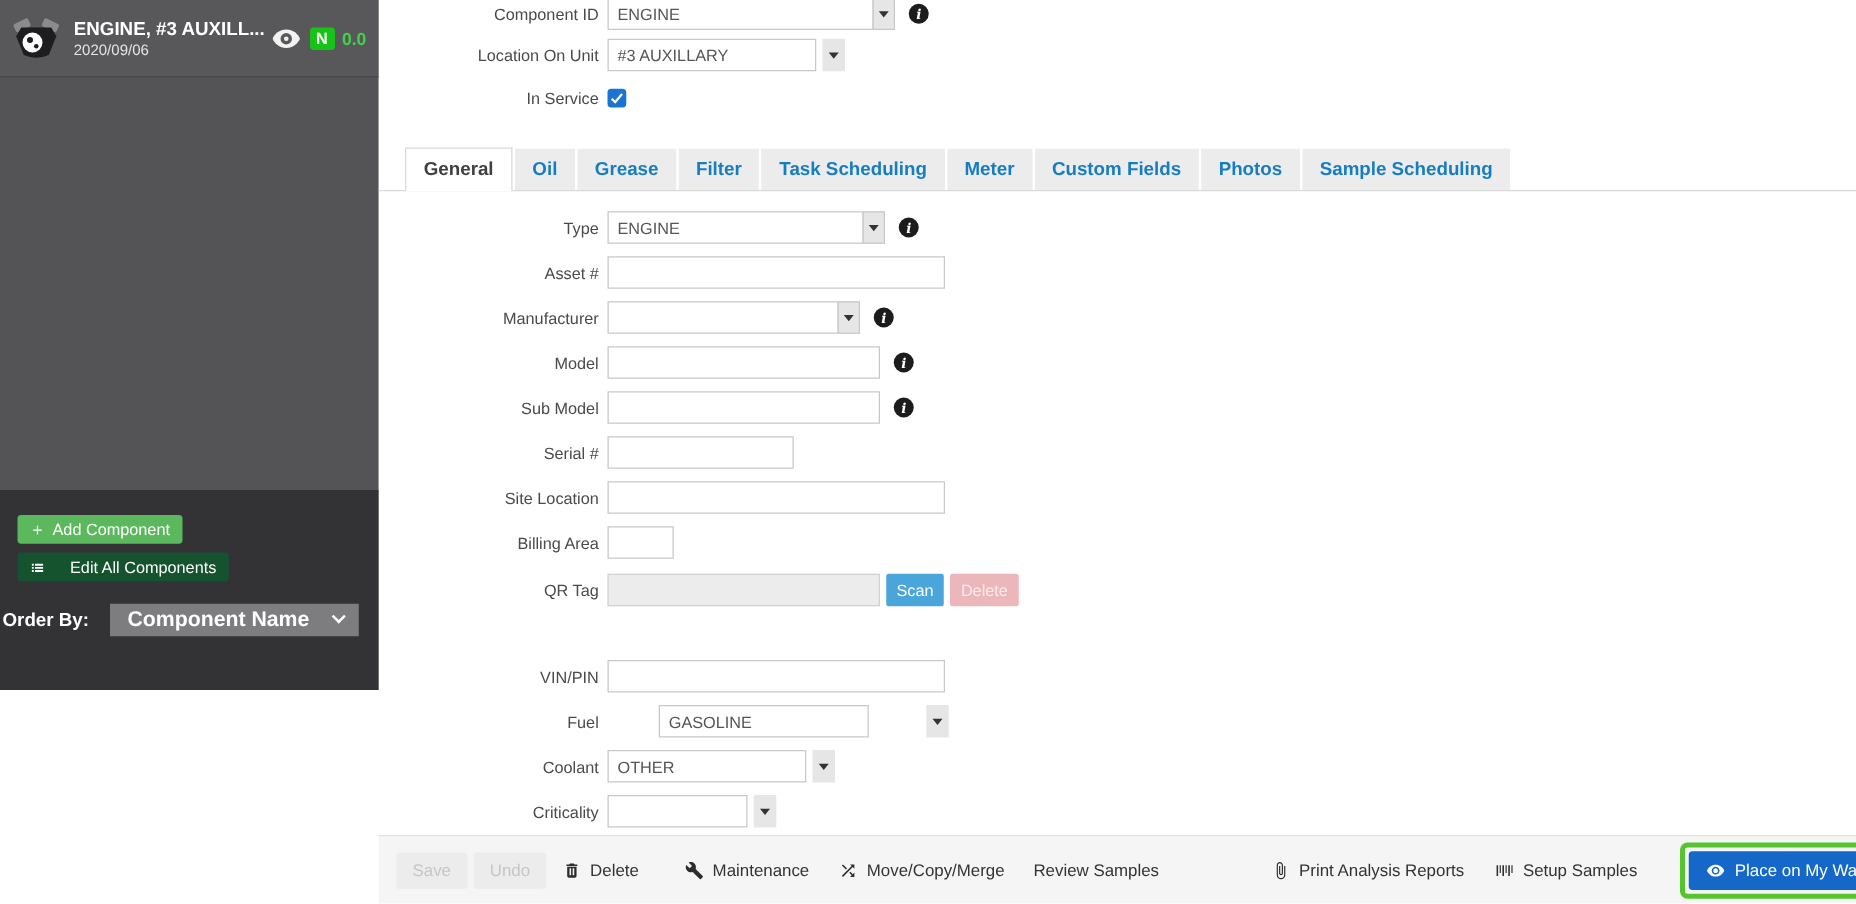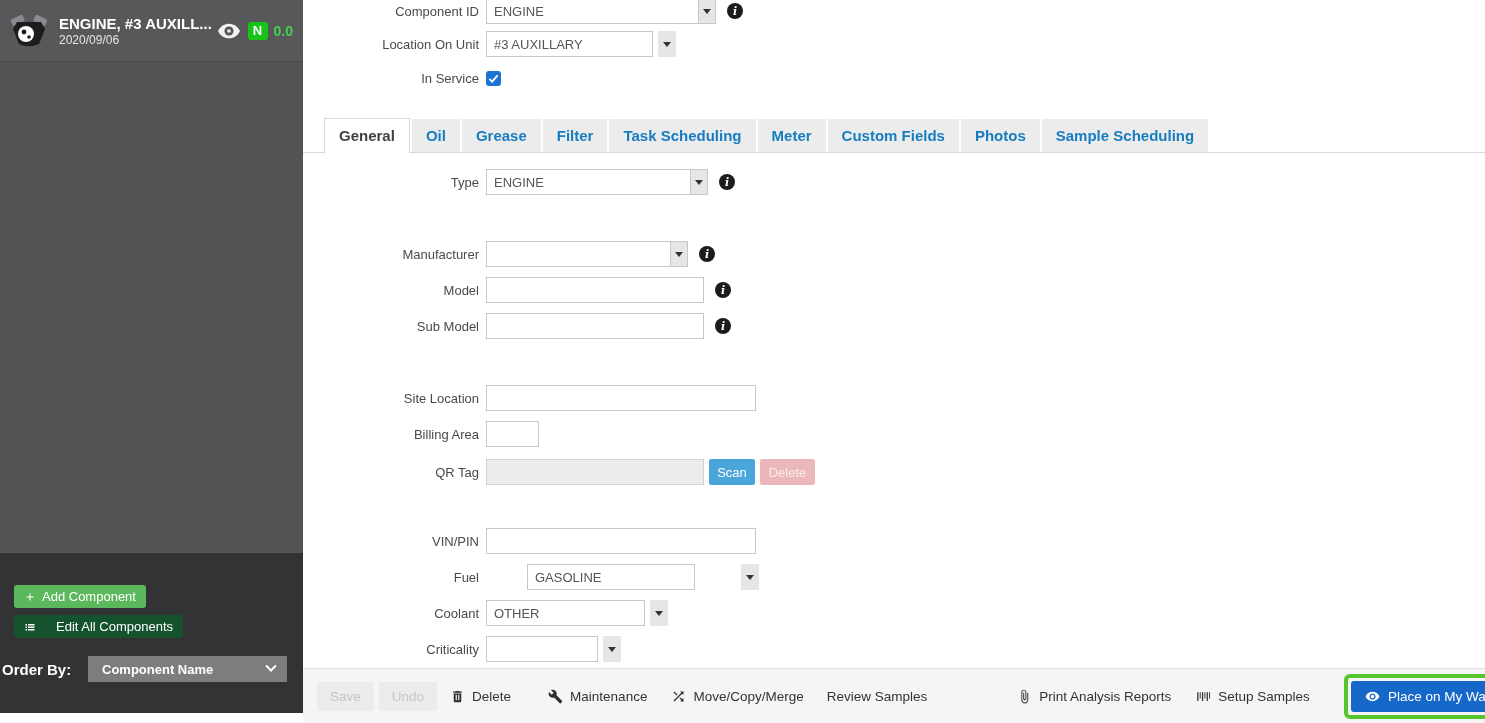--- a/index.html
+++ b/index.html
@@ -1,37 +1,37 @@
 <!DOCTYPE html>
 <html><head>
 <meta charset="utf-8">
 <style>
   * { margin:0; padding:0; box-sizing:border-box; }
   html,body { width:1485px; height:723px; font-family:"Liberation Sans", sans-serif; background:#fff; overflow:hidden; }
   .app { position:relative; width:1485px; height:723px; background:#fff; overflow:hidden; }
 
   
-  .sidebar { position:absolute; left:0; top:0; width:303px; height:713px; background:#545456; }
+  .sidebar { position:absolute; left:0; top:0; width:303px; height:552px; background:#545456; }
   .comp-tile { height:62px; background:#58585b; border-bottom:1px solid #464648; display:flex; align-items:center; padding:0 10px 0 8px; cursor:pointer; }
   .engine-ic { width:42px; height:36px; flex:0 0 auto; margin-right:9px; }
   .comp-info { flex:1 1 auto; min-width:0; overflow:hidden; }
   .comp-title { color:#fff; font-weight:bold; font-size:15px; white-space:nowrap; overflow:hidden; text-overflow:ellipsis; }
   .comp-date { color:#e5e5e5; font-size:12px; margin-top:1px; }
   .eye-ic { width:22px; height:16px; flex:0 0 auto; margin:0 8px 0 2px; cursor:pointer; }
   .n-badge { flex:0 0 auto; width:20px; height:18px; background:#17c317; color:#fff; font-weight:bold; font-size:13px; border-radius:3px; display:flex; align-items:center; justify-content:center; }
   .score { flex:0 0 auto; color:#41d34c; font-weight:bold; font-size:14px; margin-left:6px; }
 
-  .sidebar-footer { position:absolute; left:0; bottom:0; width:303px; height:160px; background:#333336; padding-top:32px; }
+  .sidebar-footer { position:absolute; left:0; bottom:0; width:303px; height:160px; background:#333336; padding-top:20px; }
   .sbtn { display:inline-flex; align-items:center; gap:6px; color:#fff; font-size:13px; height:23px; padding:0 10px; border-radius:3px; border:none; cursor:pointer; font-family:inherit; }
   .sbtn svg { width:12px; height:12px; fill:#fff; }
   .btn-add { background:#5cb85c; margin:0 0 7px 14px; }
   .btn-edit { background:#14532d; margin-left:14px;gap:20px; }
   .order-row { display:flex; align-items:center; margin-top:18px; padding:0 16px 0 2px; }
   .order-label { color:#fff; font-weight:bold; font-size:15px; flex:0 0 86px; }
-  .order-select { flex:1 1 auto; height:26px; background:#7d7d80; color:#fff; font-weight:bold; font-size:13px; display:flex; align-items:center; justify-content:space-between; padding:0 12px 0 14px; cursor:pointer; }
+  .order-select { flex:1 1 auto; height:26px; background:#7d7d80; color:#fff; font-weight:bold; font-size:17px; display:flex; align-items:center; justify-content:space-between; padding:0 12px 0 14px; cursor:pointer; }
   .chev { width:8px; height:8px; border-right:2px solid #fff; border-bottom:2px solid #fff; transform:rotate(45deg) translate(-2px,-2px); }
 
   
   .main { position:absolute; left:303px; top:0; width:1021px; height:723px; background:#fff; }
   .frow { position:absolute; left:0; display:flex; align-items:center; height:26px; }
   .flabel { width:183px; text-align:right; padding-right:7px; font-size:13px; color:#4a4a4a; flex:0 0 auto; }
   .tin { height:26px; border:1px solid #c8c8c8; font-size:13px; color:#555; padding:0 7px; font-family:inherit; outline:none; background:#fff; }
   .tin:disabled { background:#ececec; border-color:#d2d2d2; }
   .caret-btn { width:18px; height:26px; background:#e6e6e6; display:flex; align-items:center; justify-content:center; cursor:pointer; flex:0 0 auto; }
   .caret-btn.attached { border:1px solid #c8c8c8; margin-left:-1px; }
@@ -158,20 +158,24 @@
 
     <div class="frow" style="top:169px;">
       <span class="flabel">Type</span>
       <input class="tin" style="width: 205px;" value="ENGINE">
       <span class="caret-btn attached">
           <span class="tri"></span>
         </span>
       <span class="info-ic">i</span>
     </div>
 
+    <div class="frow" style="top:205px;">
+      <span class="flabel">Asset #</span>
+      <input class="tin" style="width: 270px;" value="">
+    </div>
 
     <div class="frow" style="top:241px;">
       <span class="flabel">Manufacturer</span>
       <input class="tin" style="width: 185px;" value="">
       <span class="caret-btn attached">
           <span class="tri"></span>
         </span>
       <span class="info-ic">i</span>
     </div>
 
@@ -180,20 +184,24 @@
       <input class="tin" style="width: 218px;" value="">
       <span class="info-ic">i</span>
     </div>
 
     <div class="frow" style="top:313px;">
       <span class="flabel">Sub Model</span>
       <input class="tin" style="width: 218px;" value="">
       <span class="info-ic">i</span>
     </div>
 
+    <div class="frow" style="top:349px;">
+      <span class="flabel">Serial #</span>
+      <input class="tin" style="width: 149px;" value="">
+    </div>
 
     <div class="frow" style="top:385px;">
       <span class="flabel">Site Location</span>
       <input class="tin" style="width: 270px;" value="">
     </div>
 
     <div class="frow" style="top:421px;">
       <span class="flabel">Billing Area</span>
       <input class="tin" style="width: 53px;" value="">
     </div>

